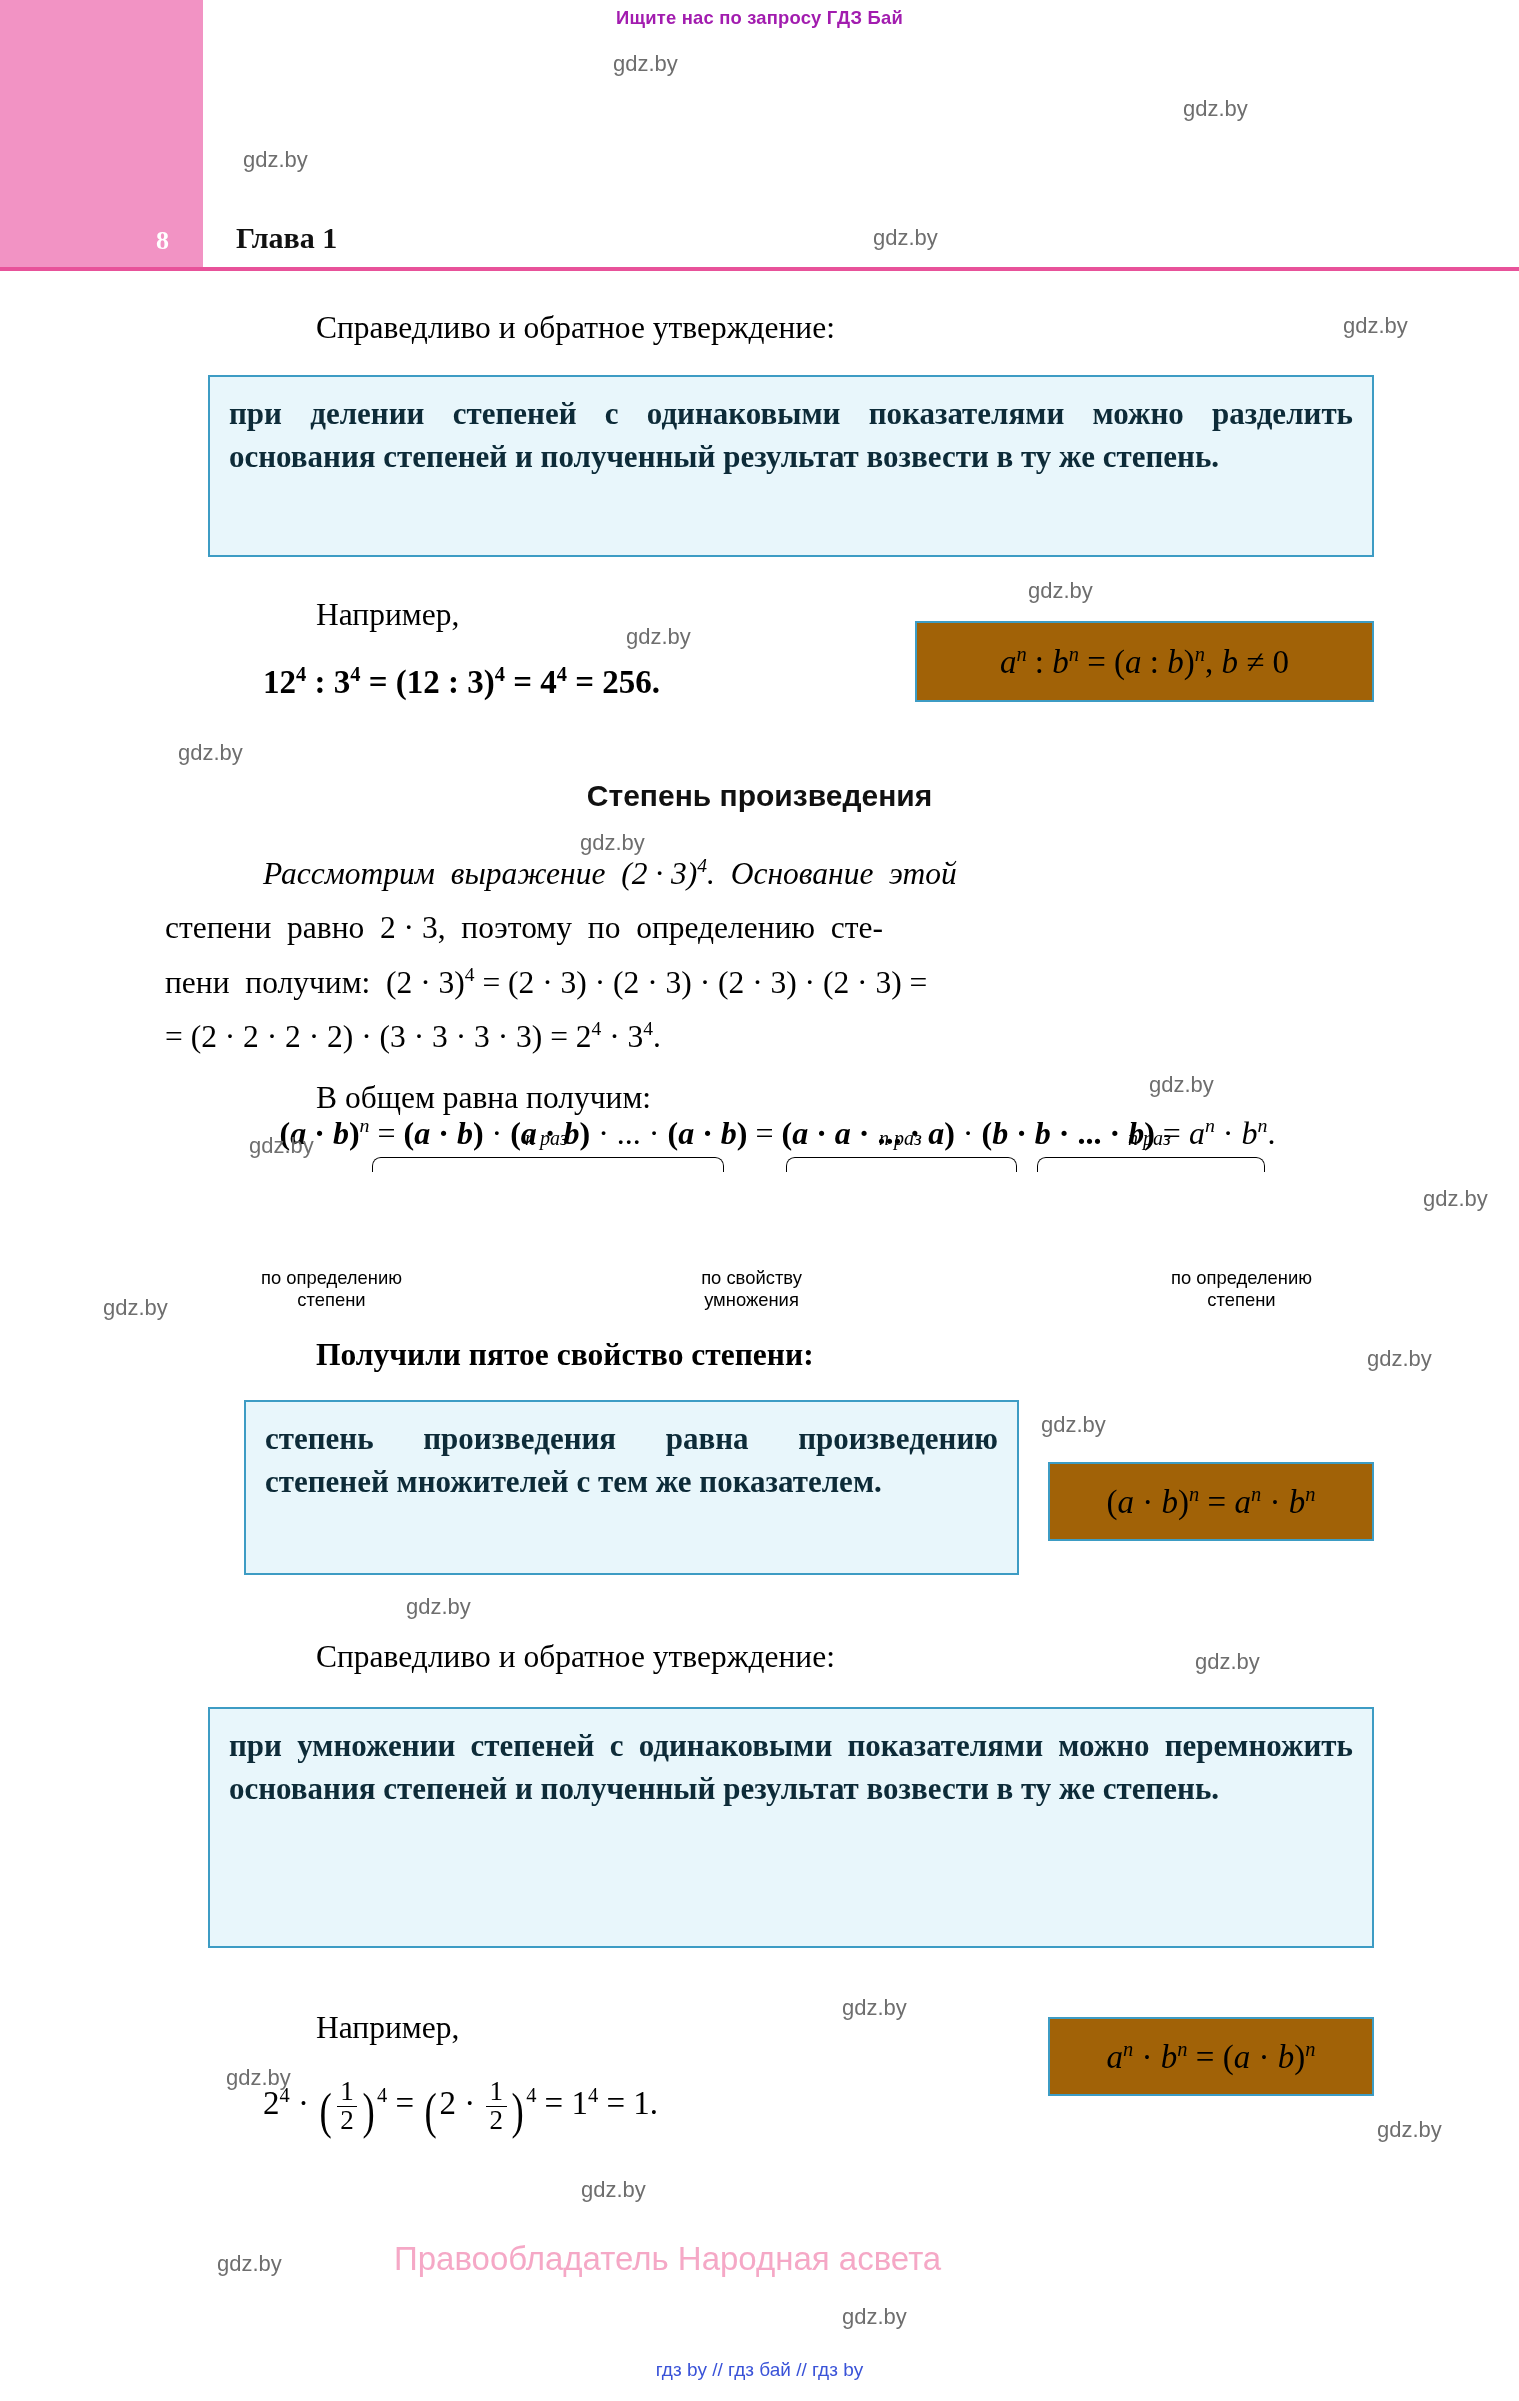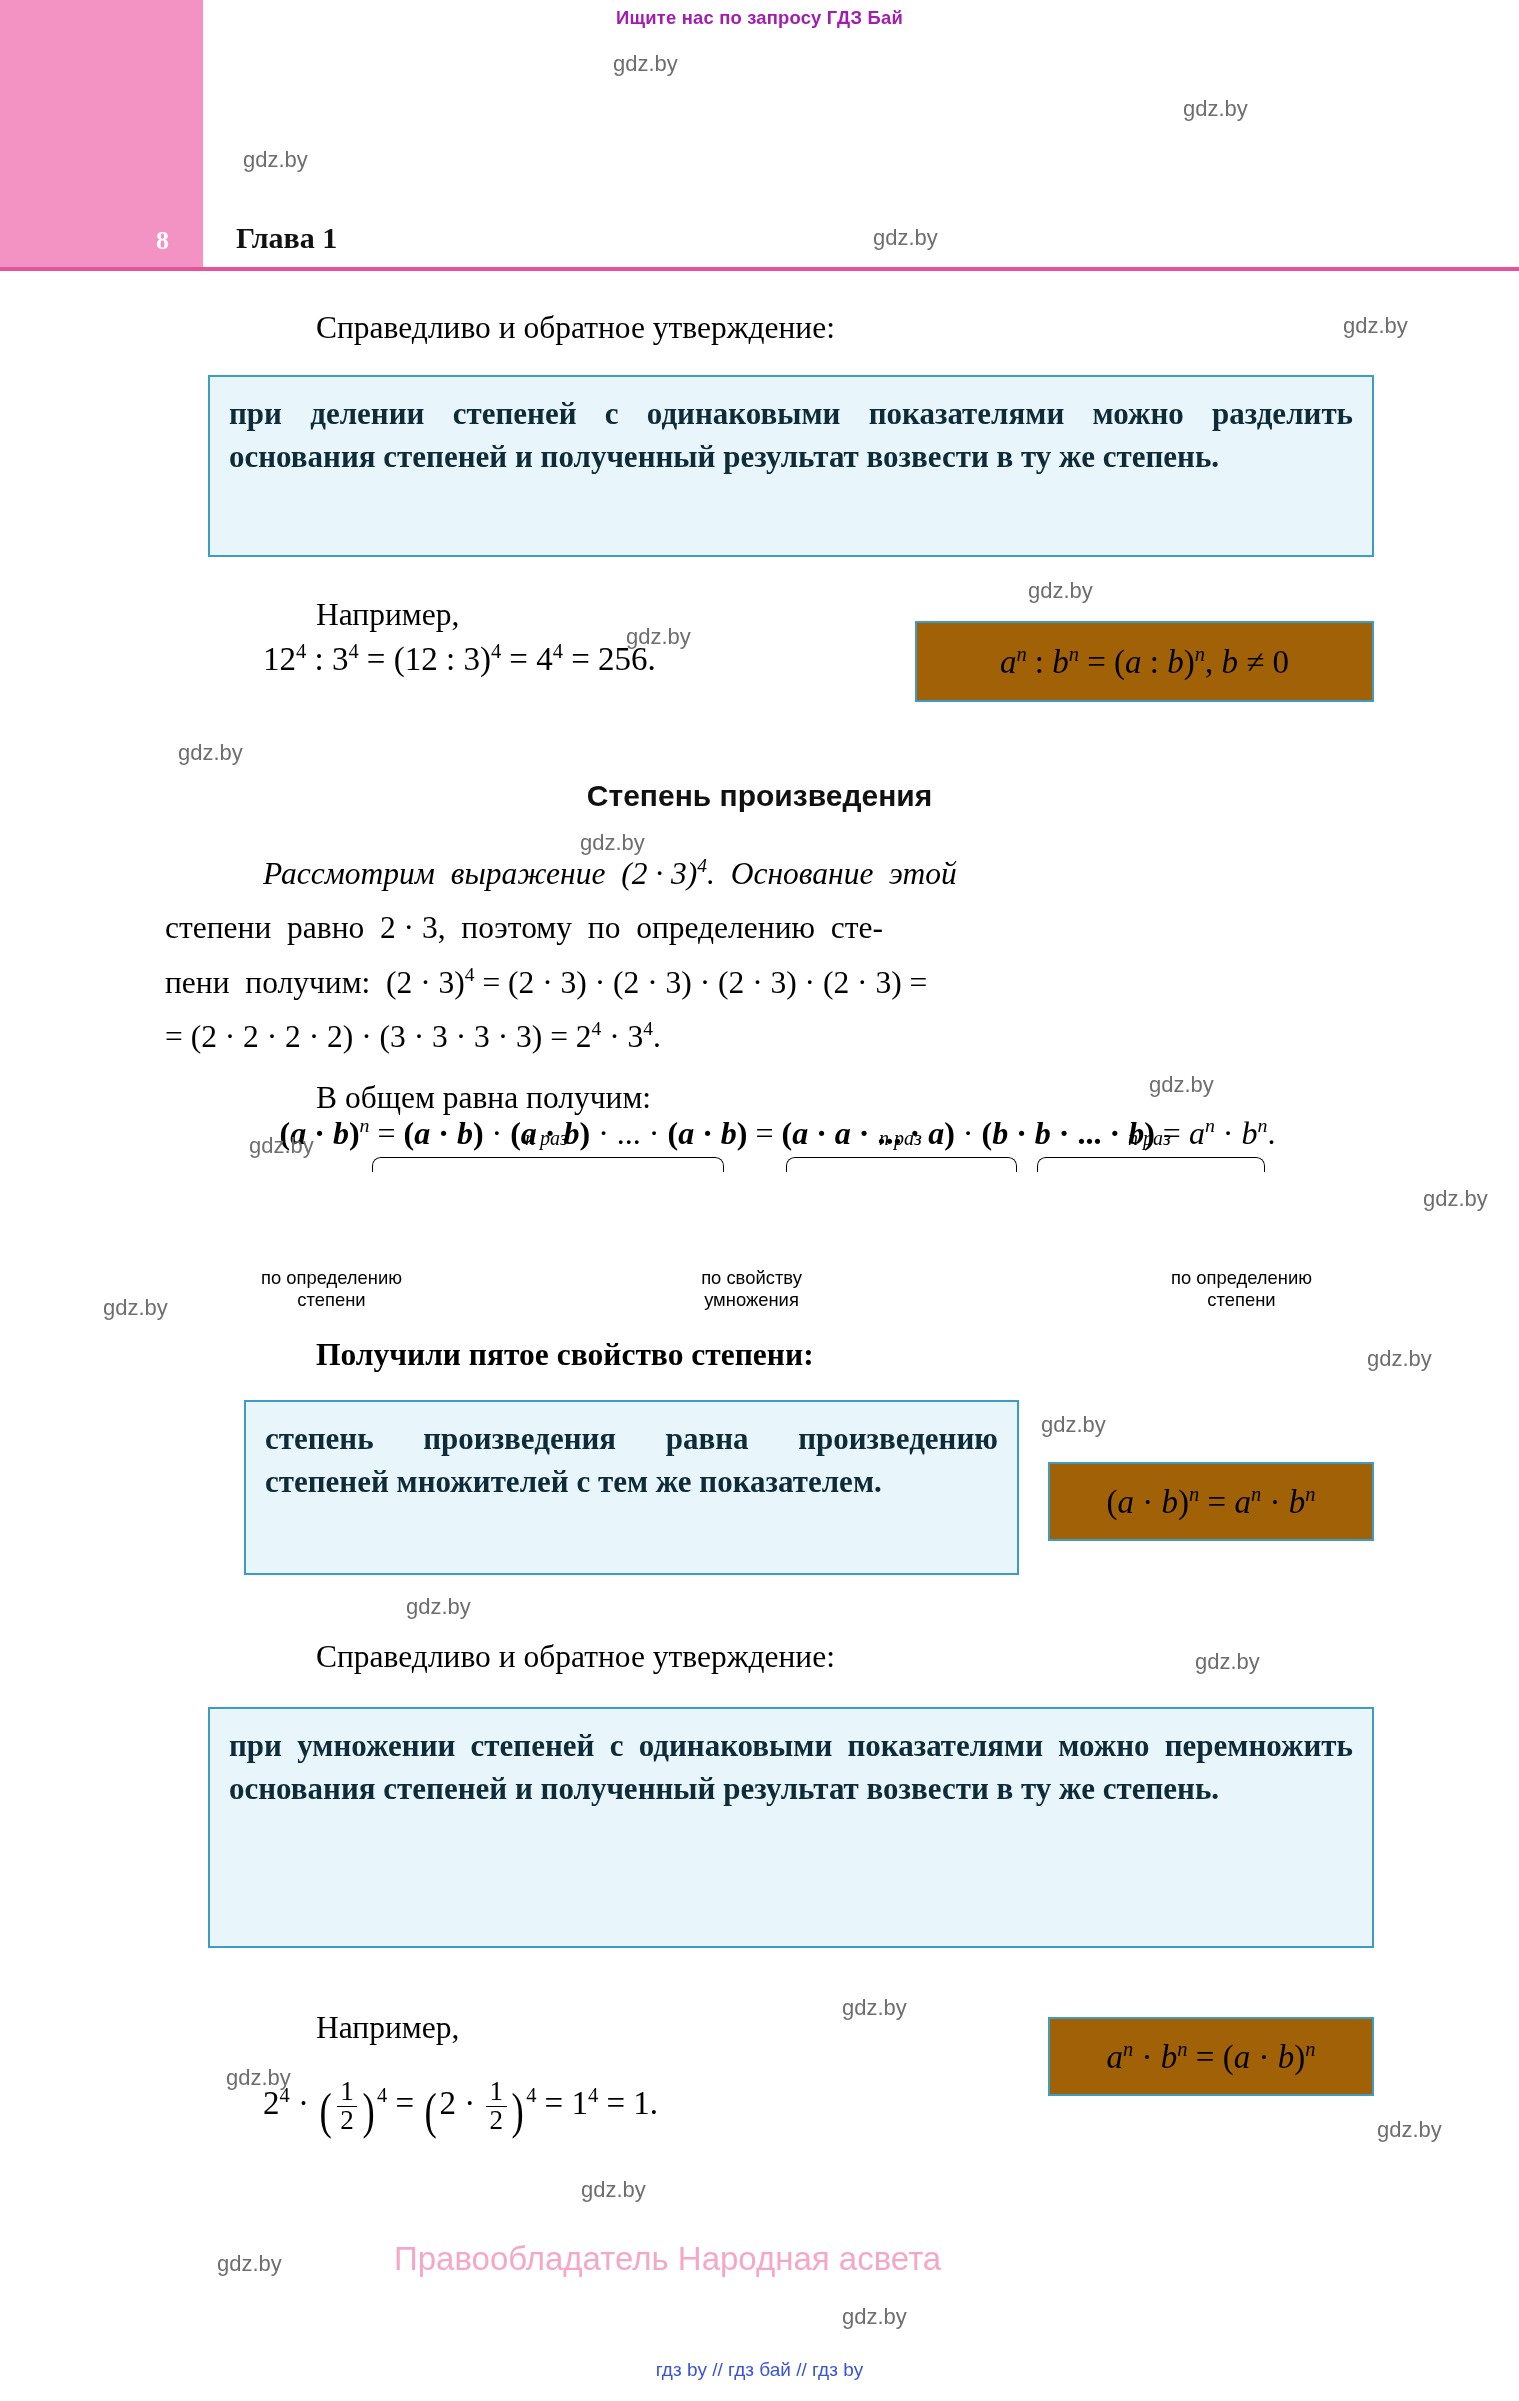--- a/index.html
+++ b/index.html
@@ -204,21 +204,21 @@
 <div class="header-rule"></div>
 <div class="page-number">8</div>
 <div class="chapter-title">Глава 1</div>
 
 <div class="para indent" style="left:263px; top:308px; width:875px;">Справедливо и обратное утверждение:</div>
 
 <div class="rule-box" style="left:208px; top:375px; width:1166px; height:182px;">при делении степеней с одинаковыми показателями можно разделить основания степеней и полученный результат возвести в ту же степень.</div>
 
 <div class="para indent" style="left:263px; top:595px; width:368px;">Например,</div>
 
-<div class="math" style="left:263px; top:640px;">
+<div class="math" style="left:263px; top:663px;font-weight:bold;">
   12<sup class="up">4</sup> : 3<sup class="up">4</sup> = (12 : 3)<sup class="up">4</sup> = 4<sup class="up">4</sup> = 256.
 </div>
 
 <div class="formula-box" style="left:915px; top:621px; width:459px; height:81px;">
   <span><span class="it">a</span><sup class="sm">n</sup> : <span class="it">b</span><sup class="sm">n</sup> = (<span class="it">a</span> : <span class="it">b</span>)<sup class="sm">n</sup>, <span class="it">b</span> ≠ 0</span>
 </div>
 
 <div class="center-head" style="top:779px;">Степень произведения</div>
 
 <div class="para" style="left:263px; top:853px; width:1111px;font-style:italic;">

